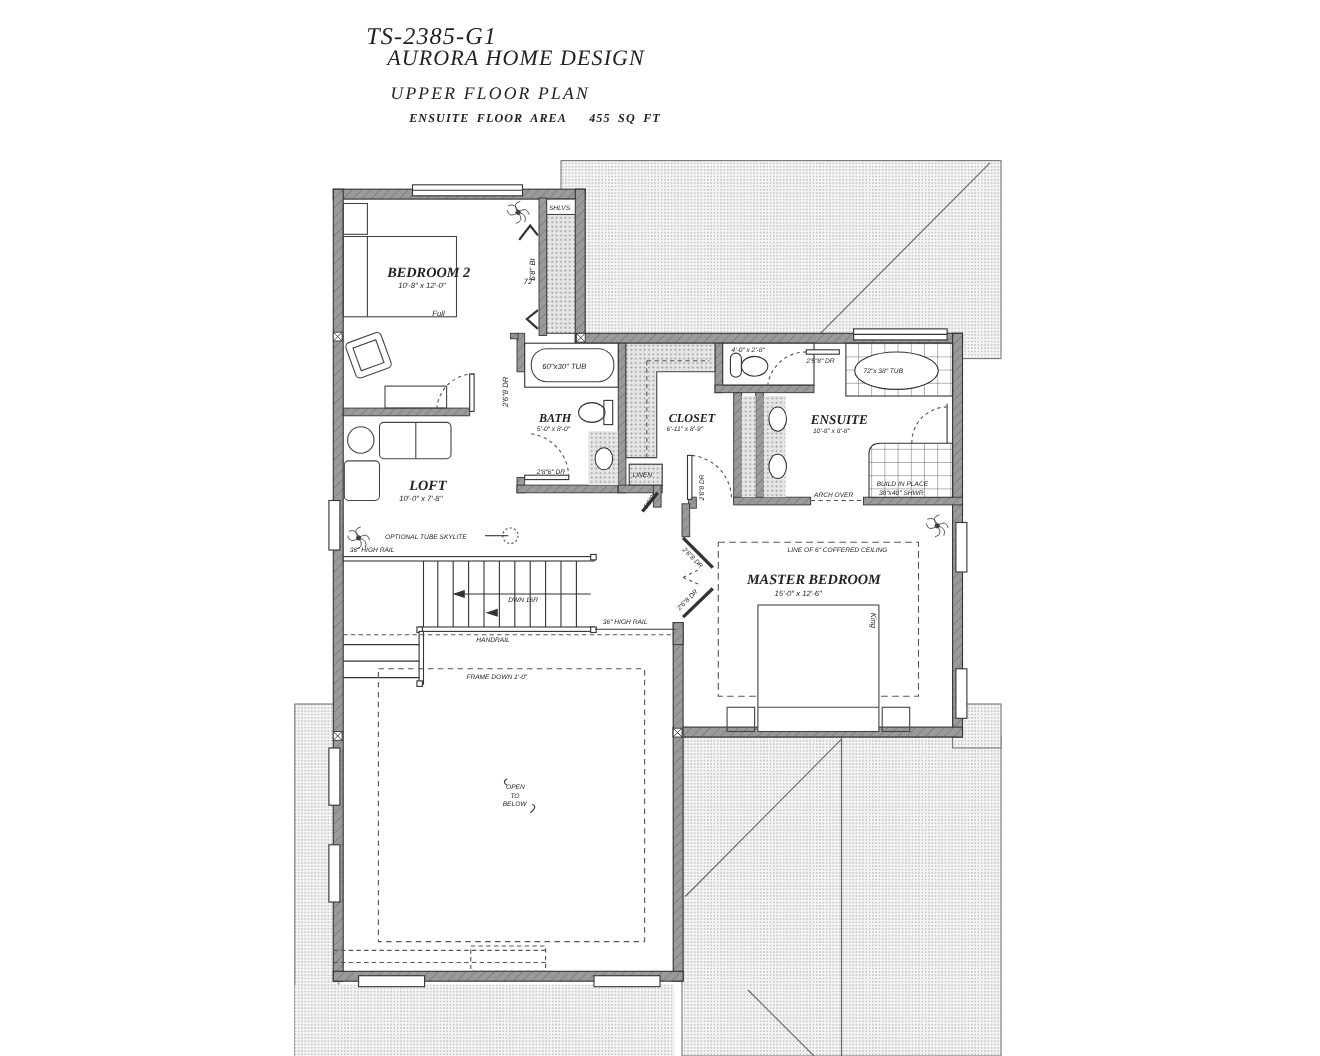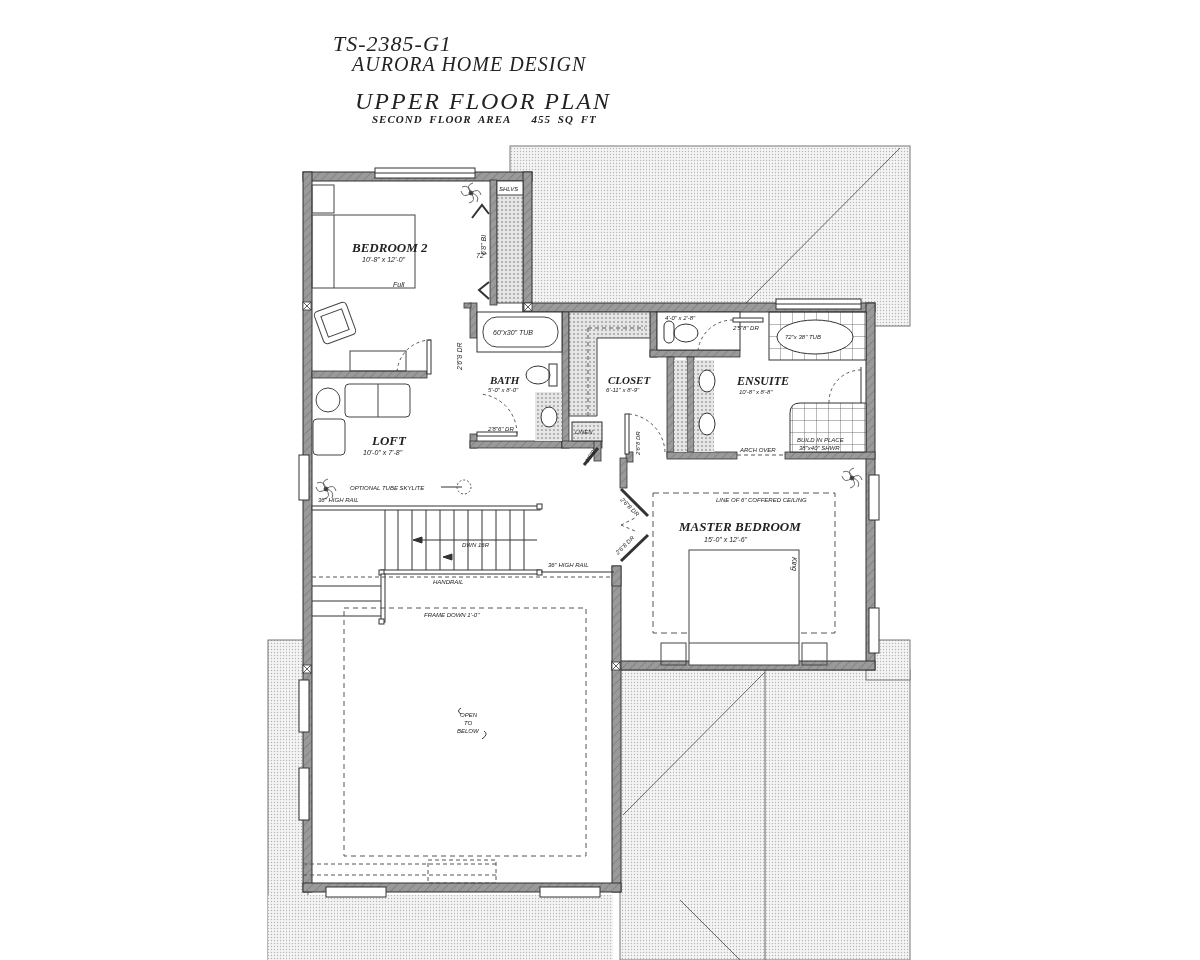--- a/index.html
+++ b/index.html
@@ -1,34 +1,34 @@
 <!DOCTYPE html>
 <html><head>
 <meta charset="utf-8">
 <style>
   html, body { margin:0; padding:0; background:#ffffff; }
   body { width:1200px; height:960px; position:relative; overflow:hidden; font-family:"DejaVu Serif", serif; }
-  .title-block { position:absolute; left:0; top:11px; width:1045px; height:130px; }
+  .title-block { position:absolute; left:0; top:0; width:1045px; height:130px; }
   .t-code { position:absolute; left:333px; top:20px; font-family:"Liberation Serif", serif; font-style:italic; font-size:22px; color:#222; letter-spacing:1px; }
   .t-company { position:absolute; left:352px; top:42px; font-family:"Liberation Serif", serif; font-style:italic; font-size:20px; color:#222; letter-spacing:1px; }
-  .t-plan { position:absolute; left:355px; top:77px; font-family:"Liberation Serif", serif; font-style:italic; font-size:24px; color:#222; letter-spacing:2px; }
+  .t-plan { position:absolute; left:355px; top:77px; font-family:"Liberation Serif", serif; font-style:italic; font-size:16px; color:#222; letter-spacing:2px; }
   .t-area { position:absolute; left:372px; top:102px; font-family:"Liberation Serif", serif; font-style:italic; font-weight:bold; font-size:11px; color:#222; letter-spacing:1px; word-spacing:3px; }
   svg#plan { position:absolute; left:0; top:0; }
   .rl { font-family:"Liberation Serif", serif; font-style:italic; font-weight:bold; fill:#222; }
   .dim { font-family:"Liberation Sans", sans-serif; font-style:italic; fill:#222; }
   .note { font-family:"Liberation Sans", sans-serif; font-style:italic; fill:#222; }
 </style>
 </head>
 <body>
 
 <div class="title-block">
   <div class="t-code">TS-2385-G1</div>
   <div class="t-company">AURORA HOME DESIGN</div>
   <div class="t-plan">UPPER FLOOR PLAN</div>
-  <div class="t-area"><span>SECOND FLOOR AREA</span>&nbsp;&nbsp;&nbsp;<span>455 SQ FT</span></div>
+  <div class="t-area"><span>ENSUITE FLOOR AREA</span>&nbsp;&nbsp;&nbsp;<span>455 SQ FT</span></div>
 </div>
 
 <svg id="plan" width="1200" height="960" viewBox="0 0 1200 960">
   <defs>
     <pattern id="roofdots" width="3" height="3" patternUnits="userSpaceOnUse">
       <rect width="3" height="3" fill="#f4f4f4"></rect>
       <circle cx="1.5" cy="1.5" r="0.7" fill="#b5b5b5"></circle>
     </pattern>
     <pattern id="tile" width="4" height="4" patternUnits="userSpaceOnUse">
       <rect width="4" height="4" fill="#e6e6e6"></rect>

